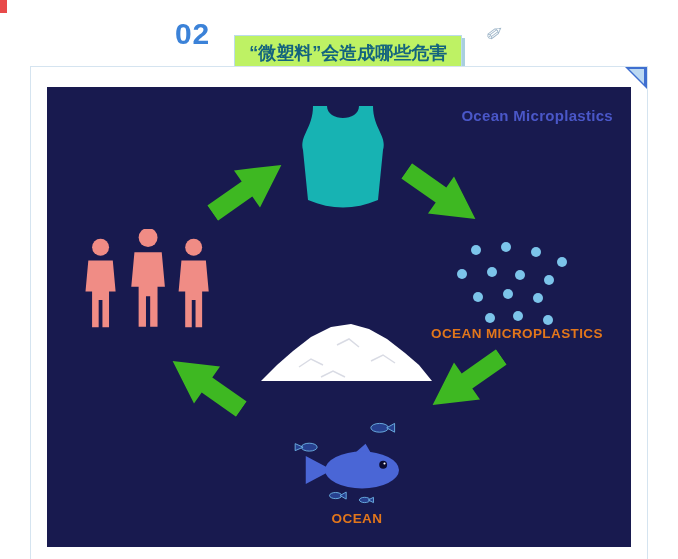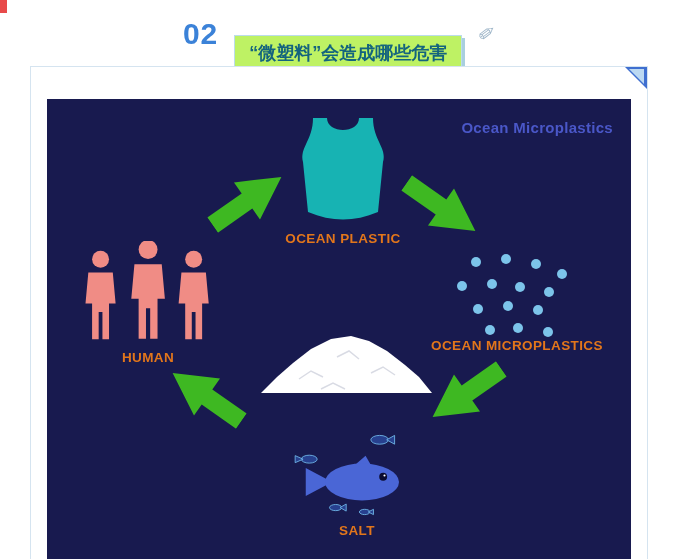--- a/index.html
+++ b/index.html
@@ -6,21 +6,21 @@
   body{
     width:678px;height:559px;overflow:hidden;background:#ffffff;
     font-family:"Liberation Sans","DejaVu Sans",sans-serif;
     position:relative;
   }
   
   .red-fragment{position:absolute;left:0;top:0;width:7px;height:13px;background:#e84a4a;}
 
   
   .header{
-    height:64px;display:flex;align-items:center;justify-content:center;gap:16px;
+    height:64px;display:flex;align-items:center;justify-content:center;gap:24px;
     padding-top:2px;
   }
   .section-number{
     font-size:30px;font-weight:bold;color:#3b82d8;letter-spacing:1px;
   }
   .section-title-box{
     background:#bef264;border:1px solid #bcdcea;
     box-shadow:3px 3px 0 #a9cfdf;
     padding:5px 14px 6px;
     font-size:18px;font-weight:bold;color:#14647e;margin-top:38px;
@@ -38,21 +38,21 @@
     position:absolute;top:0;right:0;width:0;height:0;
     border-top:22px solid #3f6fd0;border-left:22px solid transparent;
   }
   .corner-fold-inner{
     position:absolute;top:2px;right:3px;width:0;height:0;
     border-top:15px solid #bcd9f2;border-left:15px solid transparent;
   }
 
   
   .infographic{
-    position:relative;width:584px;height:460px;margin:12px auto;
+    position:relative;width:584px;height:460px;margin:0 auto;
     background:var(--background,#181a4f);overflow:hidden;
   }
   .diagram-title{
     position:absolute;top:18px;right:18px;text-align:right;
     color:var(--title,#4a57c8);font-size:15px;font-weight:bold;line-height:1.4;
     letter-spacing:.3px;
   }
   .cycle-label{
     position:absolute;color:var(--label,#e2761b);font-weight:bold;
     font-size:13.5px;letter-spacing:.4px;text-align:center;
@@ -98,21 +98,20 @@
 
   <div class="infographic">
 
     <div class="diagram-title">
       <div>Ocean Microplastics</div>
     </div>
 
     <svg class="bag-svg" viewBox="0 0 92 108">
       <path fill="var(--bag,#17b3b3)" d="M16 2 L30 2 C30 18 62 18 62 2 L76 2 C76 24 90 32 86 46 L81 96 C57 106 35 106 11 96 L6 46 C2 32 16 24 16 2 Z"></path>
     </svg>
-    <div class="cycle-label lbl-ocean-plastic">OCEAN PLASTIC</div>
 
     <div class="dots-area">
         <span class="dot" style="left: 22px; top: 8px;"></span>
         <span class="dot" style="left: 52px; top: 5px;"></span>
         <span class="dot" style="left: 82px; top: 10px;"></span>
         <span class="dot" style="left: 108px; top: 20px;"></span>
         <span class="dot" style="left: 8px; top: 32px;"></span>
         <span class="dot" style="left: 38px; top: 30px;"></span>
         <span class="dot" style="left: 66px; top: 33px;"></span>
         <span class="dot" style="left: 95px; top: 38px;"></span>
@@ -134,21 +133,20 @@
         <g transform="translate(46,-2) scale(1.06)">
           <circle cx="18" cy="10" r="9"></circle>
           <path d="M5 24 L31 24 L34 57 L27 57 L27 95 L20 95 L20 66 L16 66 L16 95 L9 95 L9 57 L2 57 Z"></path>
         </g>
         <g transform="translate(94,9) scale(0.95)">
           <circle cx="18" cy="10" r="9"></circle>
           <path d="M5 24 L31 24 L34 57 L27 57 L27 95 L20 95 L20 66 L16 66 L16 95 L9 95 L9 57 L2 57 Z"></path>
         </g>
       </g>
     </svg>
-    <div class="cycle-label lbl-human">HUMAN</div>
 
     <svg class="salt-svg" viewBox="0 0 175 62">
       <polygon fill="var(--salt,#ffffff)" points="2,60 18,44 34,30 52,16 72,6 92,3 110,8 128,18 146,32 160,44 173,60"></polygon>
       <g stroke="#d9dbe4" stroke-width="1.5" fill="none">
         <polyline points="40,46 52,38 64,44"></polyline>
         <polyline points="78,24 90,18 100,26"></polyline>
         <polyline points="112,40 124,34 136,42"></polyline>
         <polyline points="62,56 74,50 86,56"></polyline>
       </g>
     </svg>
@@ -175,21 +173,21 @@
       </g>
 
       <g fill="var(--fish,#4a66d6)">
         <polygon points="54,58 24,42 24,74"></polygon>
         <polygon points="76,42 92,28 100,42"></polygon>
         <ellipse cx="88" cy="58" rx="42" ry="21"></ellipse>
       </g>
       <circle cx="112" cy="52" r="4.5" fill="#0b0b30"></circle>
       <circle cx="113.5" cy="50.5" r="1.2" fill="#ffffff"></circle>
     </svg>
-    <div class="cycle-label lbl-fish">SALT</div>
+    <div class="cycle-label lbl-fish">OCEAN</div>
 
     <div class="arrow arrow-1">
       <svg viewBox="0 0 100 60">
           <polygon fill="var(--arrow,#3eb822)" points="0,19 50,19 50,3 100,30 50,57 50,41 0,41"></polygon>
         </svg>
     </div>
     <div class="arrow arrow-2">
       <svg viewBox="0 0 100 60">
           <polygon fill="var(--arrow,#3eb822)" points="0,19 50,19 50,3 100,30 50,57 50,41 0,41"></polygon>
         </svg>

